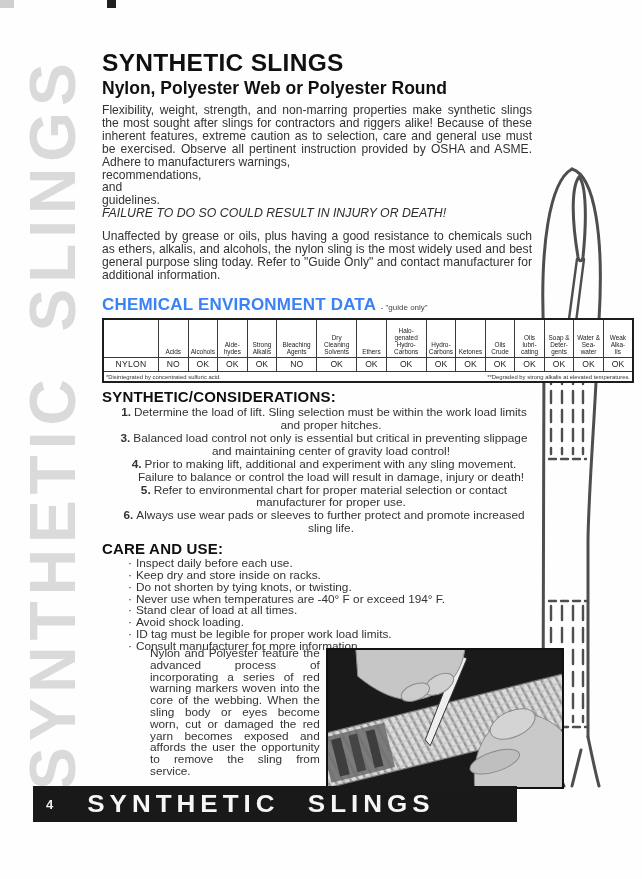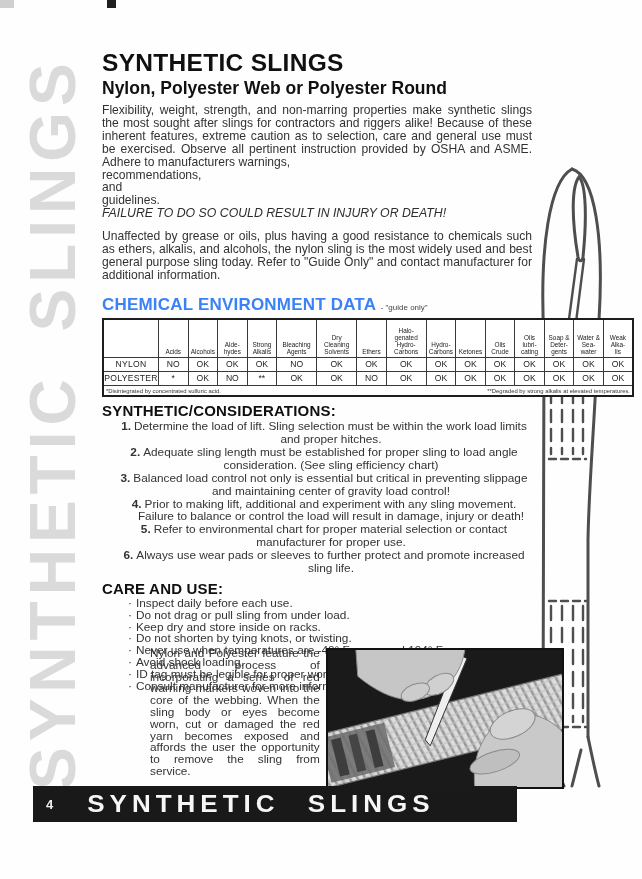--- a/index.html
+++ b/index.html
@@ -180,61 +180,40 @@
             <td>OK</td>
             <td>OK</td>
             <td>OK</td>
             <td>OK</td>
             <td>OK</td>
             <td>OK</td>
             <td>OK</td>
             <td>OK</td>
             <td>OK</td>
           </tr>
-          <tr>
-            <td class="mat">POLYESTER</td>
-            <td>*</td>
-            <td>OK</td>
-            <td>NO</td>
-            <td>**</td>
-            <td>OK</td>
-            <td>OK</td>
-            <td>NO</td>
-            <td>OK</td>
-            <td>OK</td>
-            <td>OK</td>
-            <td>OK</td>
-            <td>OK</td>
-            <td>OK</td>
-            <td>OK</td>
-            <td>OK</td>
-          </tr>
         </tbody>
       <tbody>
         <tr>
           <td colspan="16" class="fnote-cell">
             <div class="fnote">
               <span>*Disintegrated by concentrated sulfuric acid.</span>
               <span>**Degraded by strong alkalis at elevated temperatures.</span>
             </div>
           </td>
         </tr>
       </tbody>
     </table>
 
     <h3 class="sec">SYNTHETIC/CONSIDERATIONS:</h3>
     <div class="sel-list">
 
         <div class="sel-item">
           <span class="num">1.</span><span>Determine the load of lift.  Sling selection must be within the work load limits and proper hitches.</span>
         </div>
 
-        <div class="sel-item">
-          <span class="num">2.</span><span>Adequate sling length must be established for proper sling to load angle consideration.  (See sling efficiency chart)</span>
-        </div>
 
         <div class="sel-item">
           <span class="num">3.</span><span>Balanced load control not only is essential but critical in preventing slippage and maintaining center of gravity load control!</span>
         </div>
 
         <div class="sel-item">
           <span class="num">4.</span><span>Prior to making lift, additional and experiment with any sling movement. Failure to balance or control the load will result in damage, injury or death!</span>
         </div>
 
         <div class="sel-item">
@@ -246,36 +225,36 @@
         </div>
       </div>
 
     <h3 class="sec">CARE AND USE:</h3>
     <div class="care-list">
 
         <div class="care-item">
           <span class="bullet">·</span><span>Inspect daily before each use.</span>
         </div>
 
-        <div class="care-item">
-          <span class="bullet">·</span><span>Do not drag or pull sling from under load.</span>
-        </div>
 
         <div class="care-item">
           <span class="bullet">·</span><span>Keep dry and store inside on racks.</span>
         </div>
 
         <div class="care-item">
           <span class="bullet">·</span><span>Do not shorten by tying knots, or twisting.</span>
         </div>
 
         <div class="care-item">
           <span class="bullet">·</span><span>Never use when temperatures are -40° F or exceed 194° F.</span>
         </div>
 
+        <div class="care-item">
+          <span class="bullet">·</span><span>Stand clear of load at all times.</span>
+        </div>
 
         <div class="care-item">
           <span class="bullet">·</span><span>Avoid shock loading.</span>
         </div>
 
         <div class="care-item">
           <span class="bullet">·</span><span>ID tag must be legible for proper work load limits.</span>
         </div>
 
         <div class="care-item">

